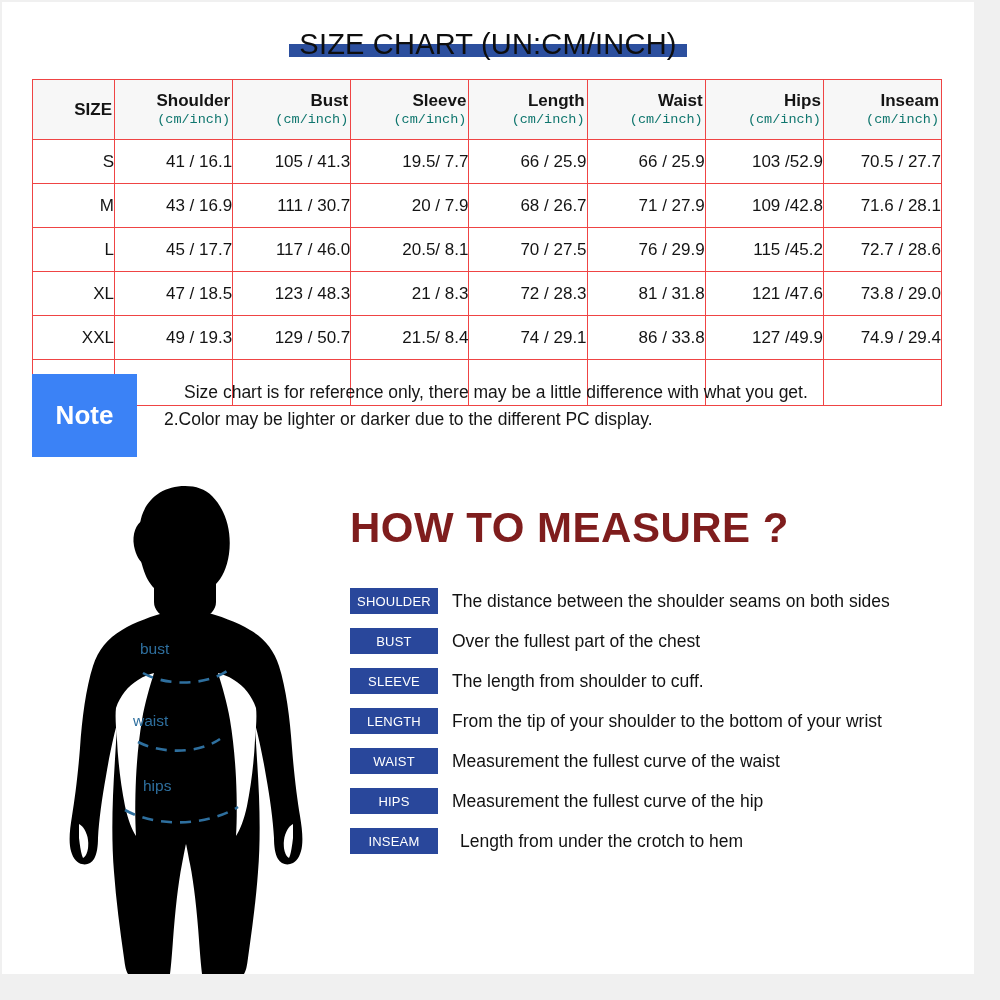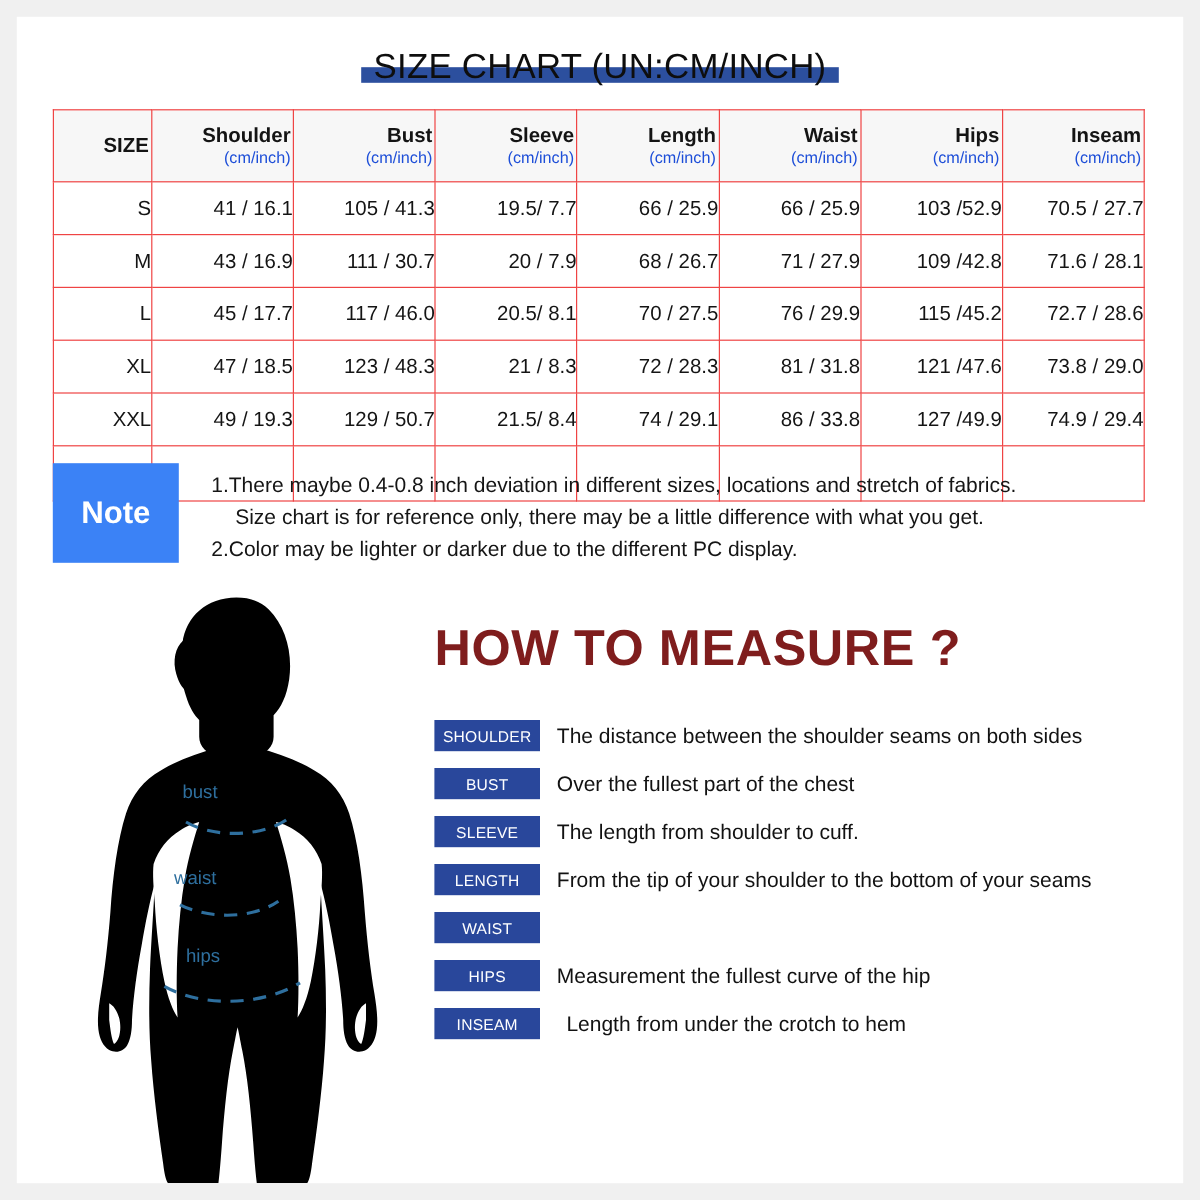--- a/index.html
+++ b/index.html
@@ -10,21 +10,21 @@
     background: #f0f0f0;
     font-family: "Liberation Sans", sans-serif;
     overflow: hidden;
   }
 
   #page {
     position: relative;
     width: 1000px;
     height: 1000px;
     background: #f0f0f0;
-    padding: 14px;
+    padding: 2px;
   }
 
   #card {
     position: relative;
     width: 972px;
     height: 972px;
     background: #ffffff;
     overflow: hidden;
   }
 
@@ -88,21 +88,22 @@
     display: block;
     font-size: 17px;
     font-weight: bold;
     line-height: 1.15;
   }
   #size-table thead th .h-sub {
     display: block;
     font-size: 13.5px;
     font-weight: normal;
     line-height: 1.3;
-    color: #1d4ed8;
+    color: #0f766e;
+    font-family: Liberation Mono, monospace;
   }
   #size-table thead th.col-size .h-main {
     font-size: 17px;
   }
   #size-table tbody td {
     height: 44px;
     font-size: 17px;
     font-weight: normal;
     background: #ffffff;
   }
@@ -315,21 +316,20 @@
           <td></td>
           <td></td>
           <td></td>
         </tr>
       </tbody>
     </table>
 
     <div id="note-block">
       <div id="note-badge">Note</div>
       <div id="note-lines">
-        <div class="note-line">1.There maybe 0.4-0.8 inch deviation in different sizes, locations and stretch of fabrics.</div>
         <div class="note-line indent">Size chart is for reference only, there may be a little difference with what you get.</div>
         <div class="note-line">2.Color may be lighter or darker due to the different PC display.</div>
       </div>
     </div>
 
     <div id="figure-wrap">
       <svg id="figure-svg" viewBox="0 0 290 494" xmlns="http://www.w3.org/2000/svg">
         <g fill="#000000">
 
           <path d="M145 6
@@ -441,24 +441,25 @@
       <div class="measure-row">
         <div class="measure-badge">BUST</div>
         <div class="measure-desc">Over the fullest part of the chest</div>
       </div>
       <div class="measure-row">
         <div class="measure-badge">SLEEVE</div>
         <div class="measure-desc">The length from shoulder to cuff.</div>
       </div>
       <div class="measure-row">
         <div class="measure-badge">LENGTH</div>
-        <div class="measure-desc">From the tip of your shoulder to the bottom of your seams</div>
+        <div class="measure-desc">From the tip of your shoulder to the bottom of your wrist</div>
       </div>
       <div class="measure-row">
         <div class="measure-badge">WAIST</div>
+        <div class="measure-desc">Measurement the fullest curve of the waist</div>
       </div>
       <div class="measure-row">
         <div class="measure-badge">HIPS</div>
         <div class="measure-desc">Measurement the fullest curve of the hip</div>
       </div>
       <div class="measure-row pad-desc">
         <div class="measure-badge">INSEAM</div>
         <div class="measure-desc">Length from under the crotch to hem</div>
       </div>
     </div>

